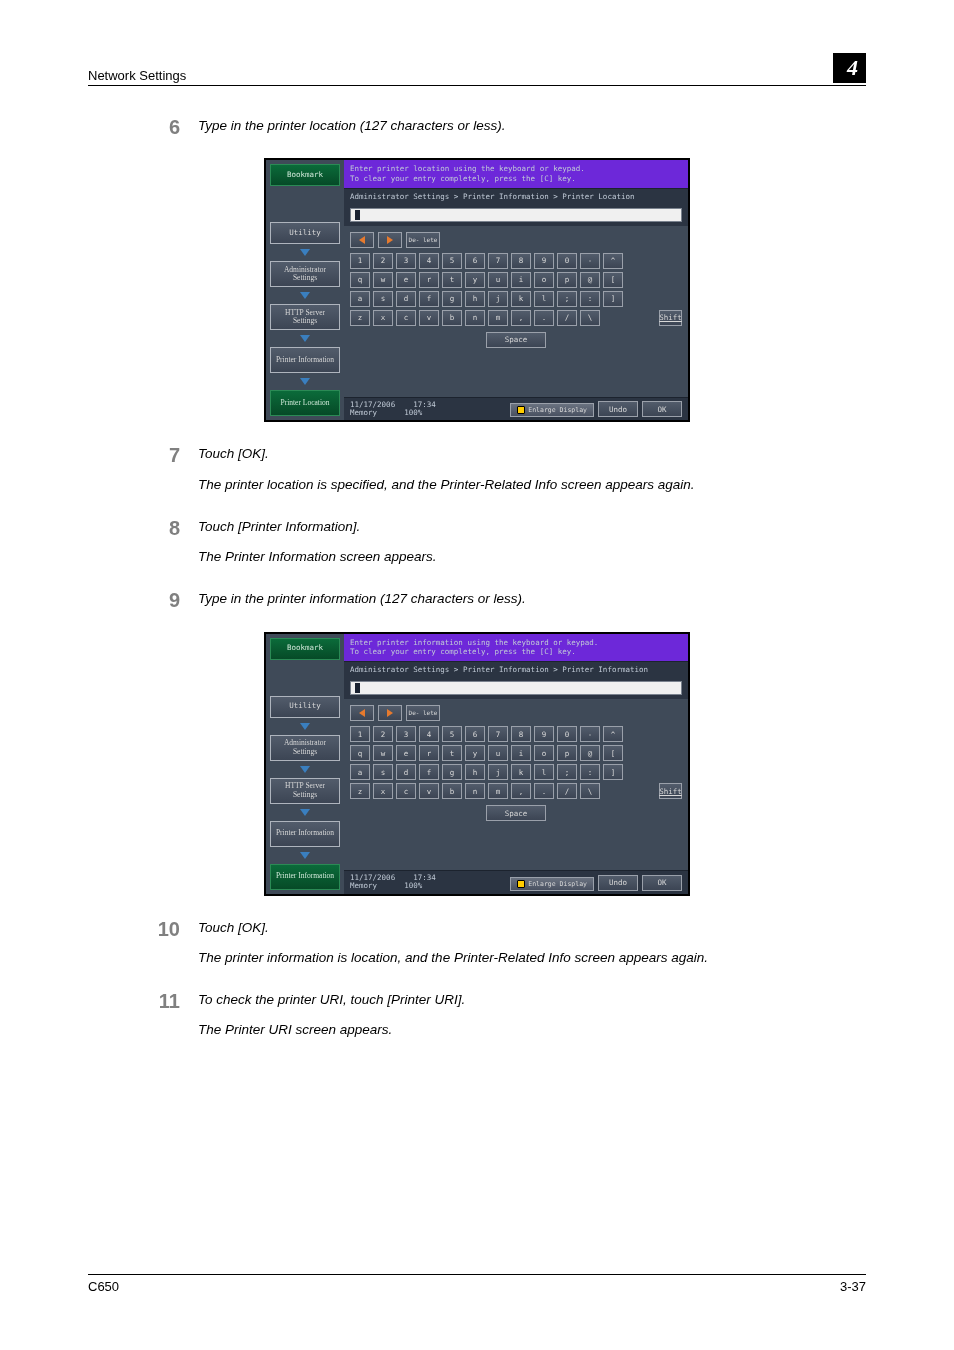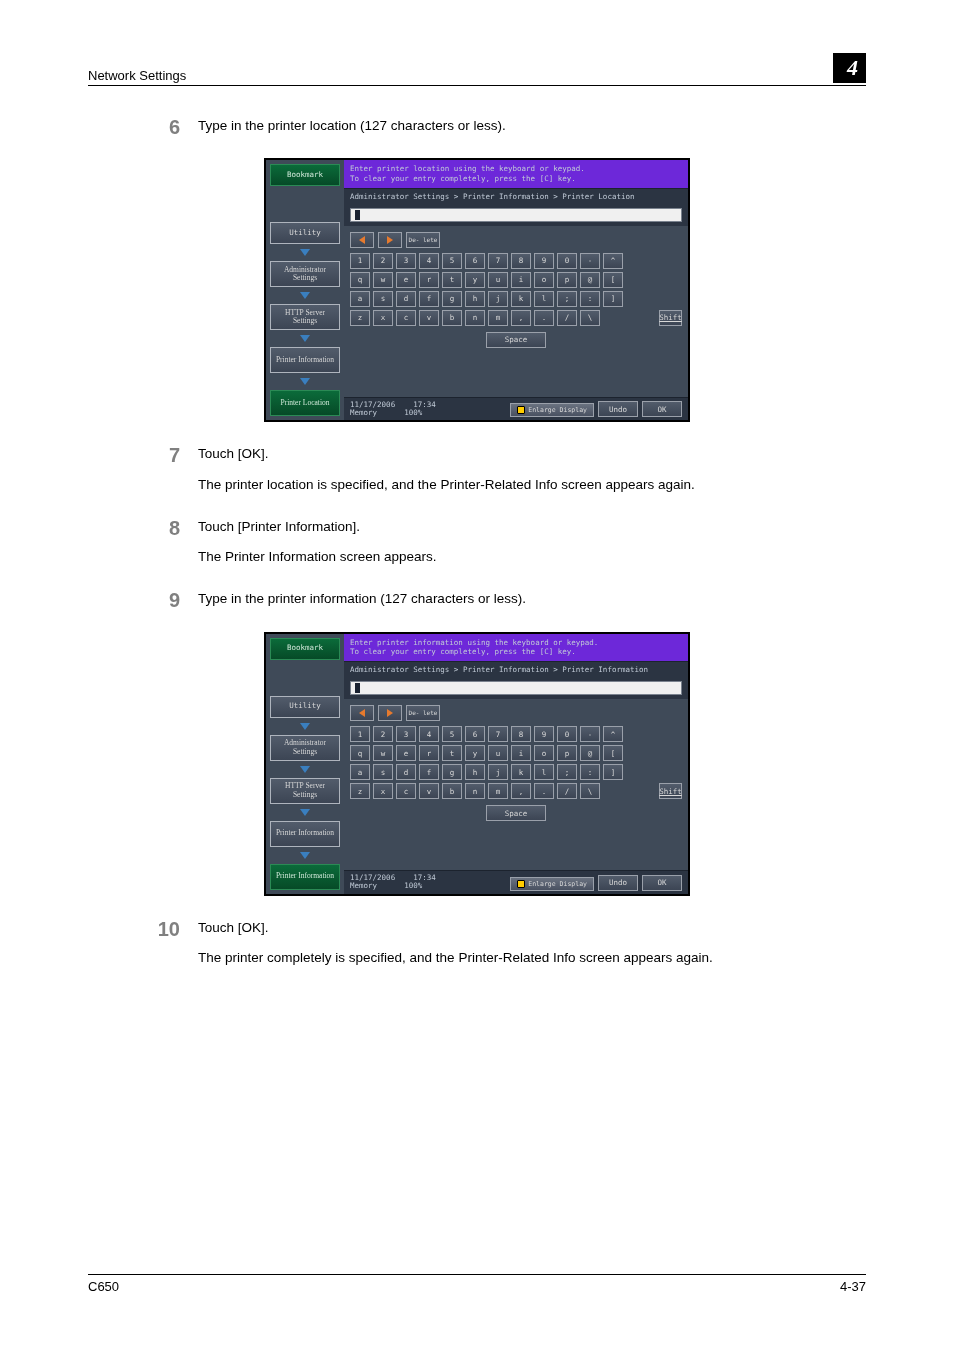--- a/index.html
+++ b/index.html
@@ -42,21 +42,21 @@
     width: 110px;
     text-align: right;
     padding-right: 18px;
     font-size: 20px;
     font-weight: bold;
     color: #808080;
     font-family: Arial, sans-serif;
     line-height: 1;
     padding-top: 1px;
   }
-  .step-body { flex: 1; font-size: 13.5px; line-height: 1.5; }
+  .step-body { flex: 1; font-size: 13.5px; line-height: 1.5; font-style: italic; }
   .step-body p { margin: 0 0 10px 0; }
 
   
   .panel-wrap { display: flex; justify-content: center; margin: 8px 0 22px 0; }
   .panel {
     width: 426px;
     background: #3f4a58;
     border: 2px solid #000;
     display: flex;
     font-family: "Lucida Console", Monaco, monospace;
@@ -454,24 +454,31 @@
             <div class="action">OK</div>
           </div>
         </div>
       </div>
     </div>
 
     <div class="step">
       <div class="step-num">10</div>
       <div class="step-body">
         <p>Touch [OK].</p>
-        <p>The printer completely is specified, and the Printer-Related Info screen appears again.</p>
-      </div>
-    </div>
-
+        <p>The printer information is location, and the Printer-Related Info screen appears again.</p>
+      </div>
+    </div>
+
+    <div class="step">
+      <div class="step-num">11</div>
+      <div class="step-body">
+        <p>To check the printer URI, touch [Printer URI].</p>
+        <p>The Printer URI screen appears.</p>
+      </div>
+    </div>
 
   </div>
 </div>
 
 <div class="pagefoot">
   <span>C650</span>
-  <span>4-37</span>
+  <span>3-37</span>
 </div>
 
 </body></html>

